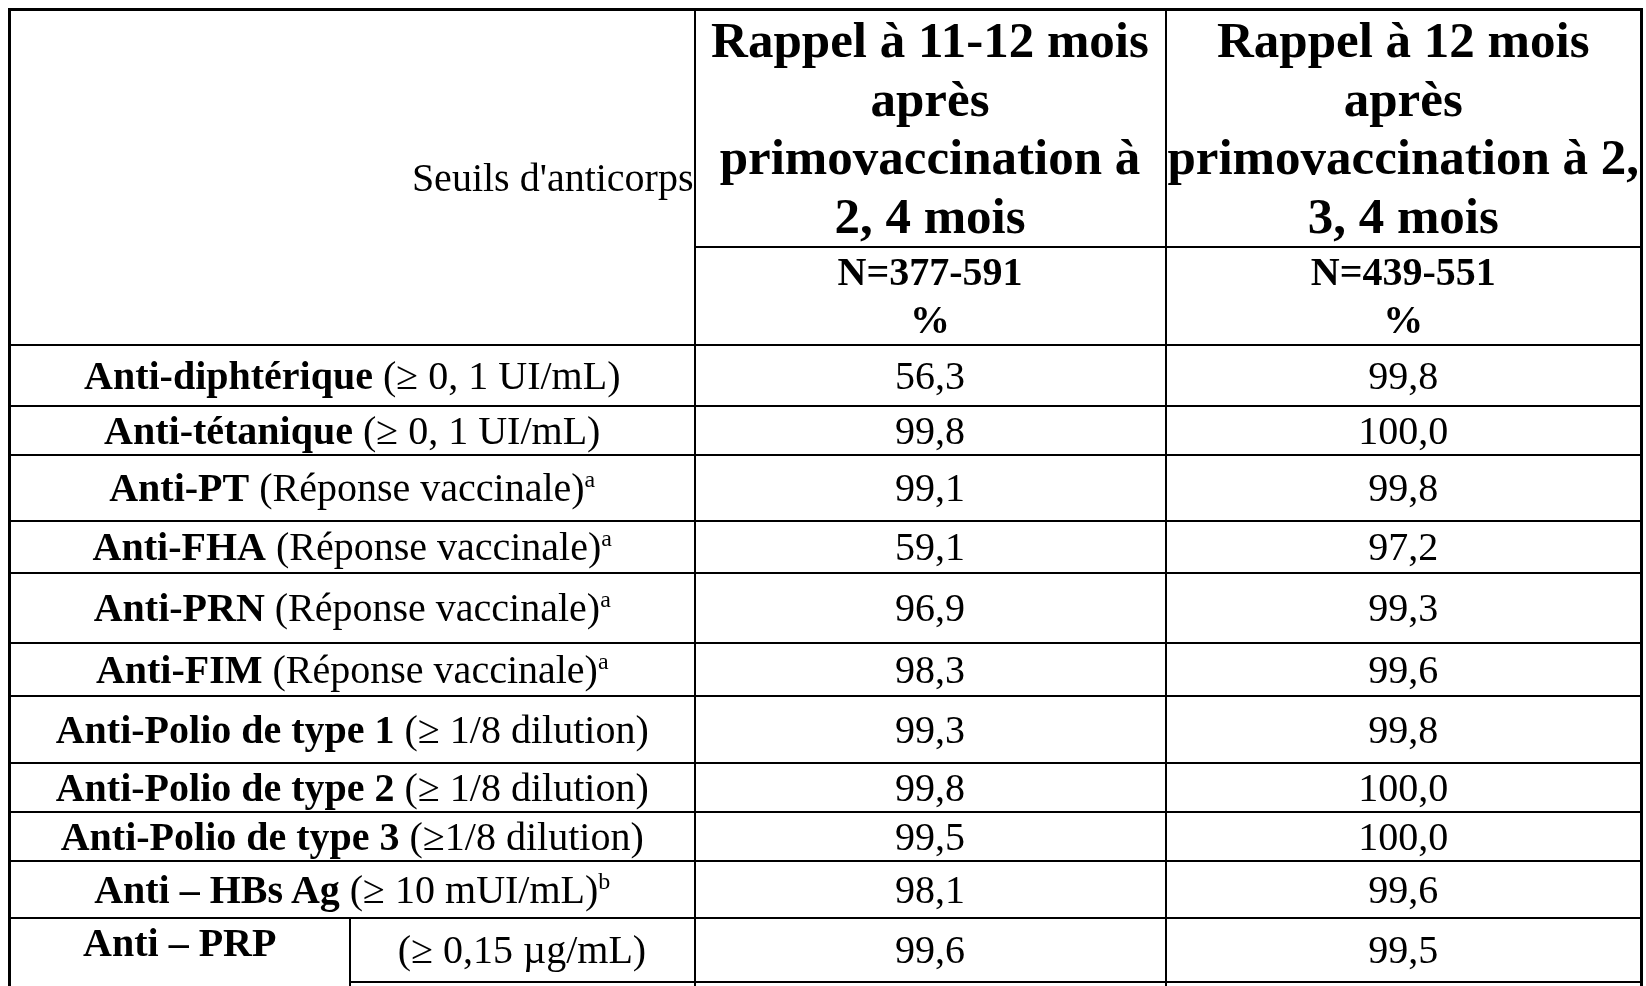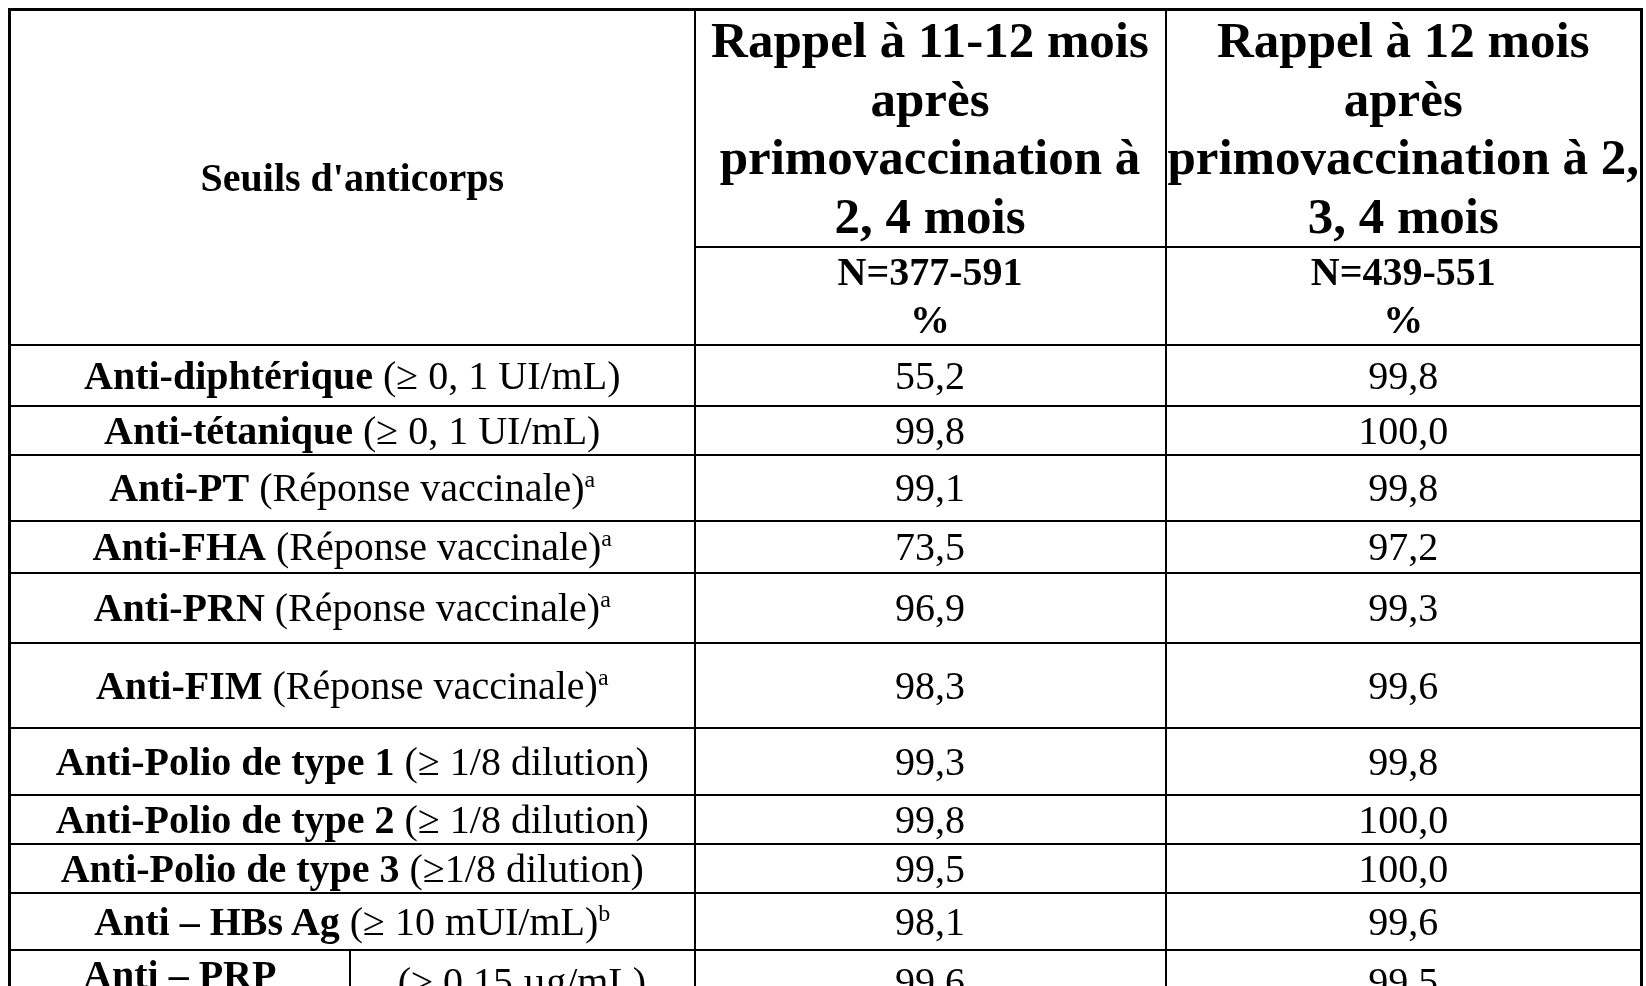--- a/index.html
+++ b/index.html
@@ -19,23 +19,23 @@
     width: 1632px;
     margin: 8px 0 0 8px;
     border: 3px solid #000;
   }
   .tbl td {
     border: 2px solid #000;
     padding: 0;
     overflow: hidden;
   }
   .corner {
-    font-weight: bold;
+    font-weight: normal;
     font-size: 40px;
-    text-align: center;
+    text-align: right;
     vertical-align: middle;
     padding-left: 4px;
   }
   .colhead {
     font-weight: bold;
     font-size: 51px;
     line-height: 1.15;
     text-align: center;
     vertical-align: middle;
     padding: 2px 4px;
@@ -96,49 +96,49 @@
         <div>%</div>
       </td>
       <td class="subhead">
         <div>N=439-551</div>
         <div>%</div>
       </td>
     </tr>
 
     <tr style="height:61px">
       <td class="label" colspan="2"><b>Anti-diphtérique</b><span> (≥ 0, 1 UI/mL)</span><sup></sup></td>
-      <td class="val">55,2</td>
+      <td class="val">56,3</td>
       <td class="val">99,8</td>
     </tr>
 
     <tr style="height:48px">
       <td class="label" colspan="2"><b>Anti-tétanique</b><span> (≥ 0, 1 UI/mL)</span><sup></sup></td>
       <td class="val">99,8</td>
       <td class="val">100,0</td>
     </tr>
 
     <tr style="height:66px">
       <td class="label" colspan="2"><b>Anti-PT</b><span> (Réponse vaccinale)</span><sup>a</sup></td>
       <td class="val">99,1</td>
       <td class="val">99,8</td>
     </tr>
 
     <tr style="height:52px">
       <td class="label" colspan="2"><b>Anti-FHA</b><span> (Réponse vaccinale)</span><sup>a</sup></td>
-      <td class="val">73,5</td>
+      <td class="val">59,1</td>
       <td class="val">97,2</td>
     </tr>
 
     <tr style="height:70px">
       <td class="label" colspan="2"><b>Anti-PRN</b><span> (Réponse vaccinale)</span><sup>a</sup></td>
       <td class="val">96,9</td>
       <td class="val">99,3</td>
     </tr>
 
-    <tr style="height:85px">
+    <tr style="height:53px">
       <td class="label" colspan="2"><b>Anti-FIM</b><span> (Réponse vaccinale)</span><sup>a</sup></td>
       <td class="val">98,3</td>
       <td class="val">99,6</td>
     </tr>
 
     <tr style="height:67px">
       <td class="label" colspan="2"><b>Anti-Polio de type 1</b><span> (≥ 1/8 dilution)</span><sup></sup></td>
       <td class="val">99,3</td>
       <td class="val">99,8</td>
     </tr>

